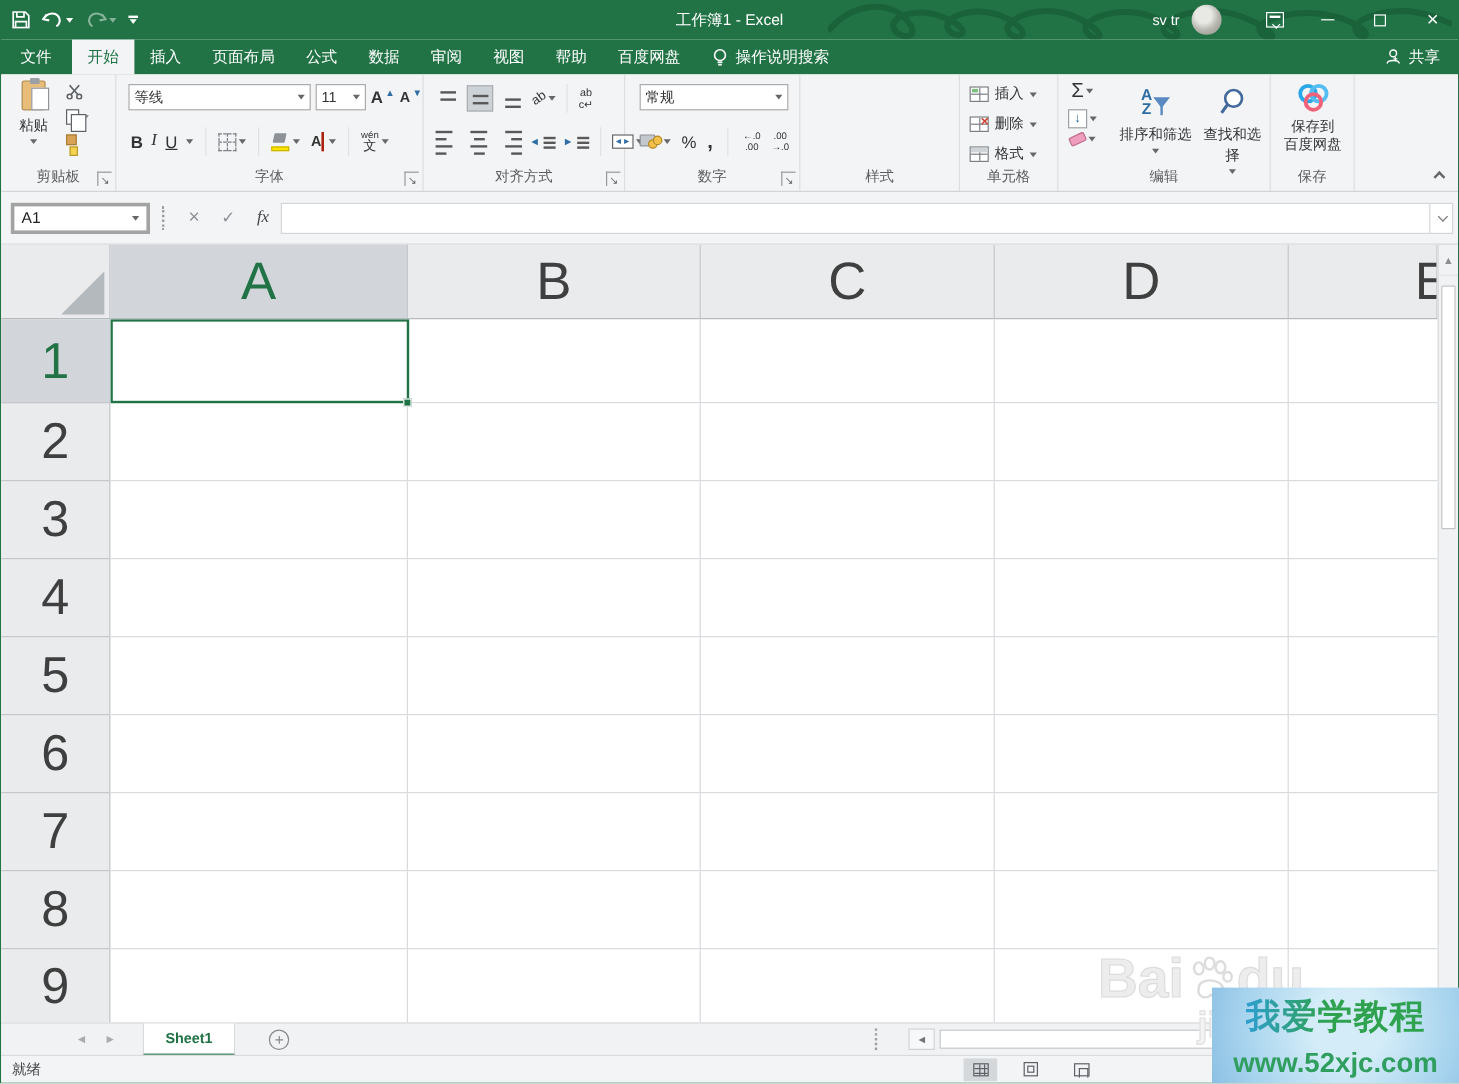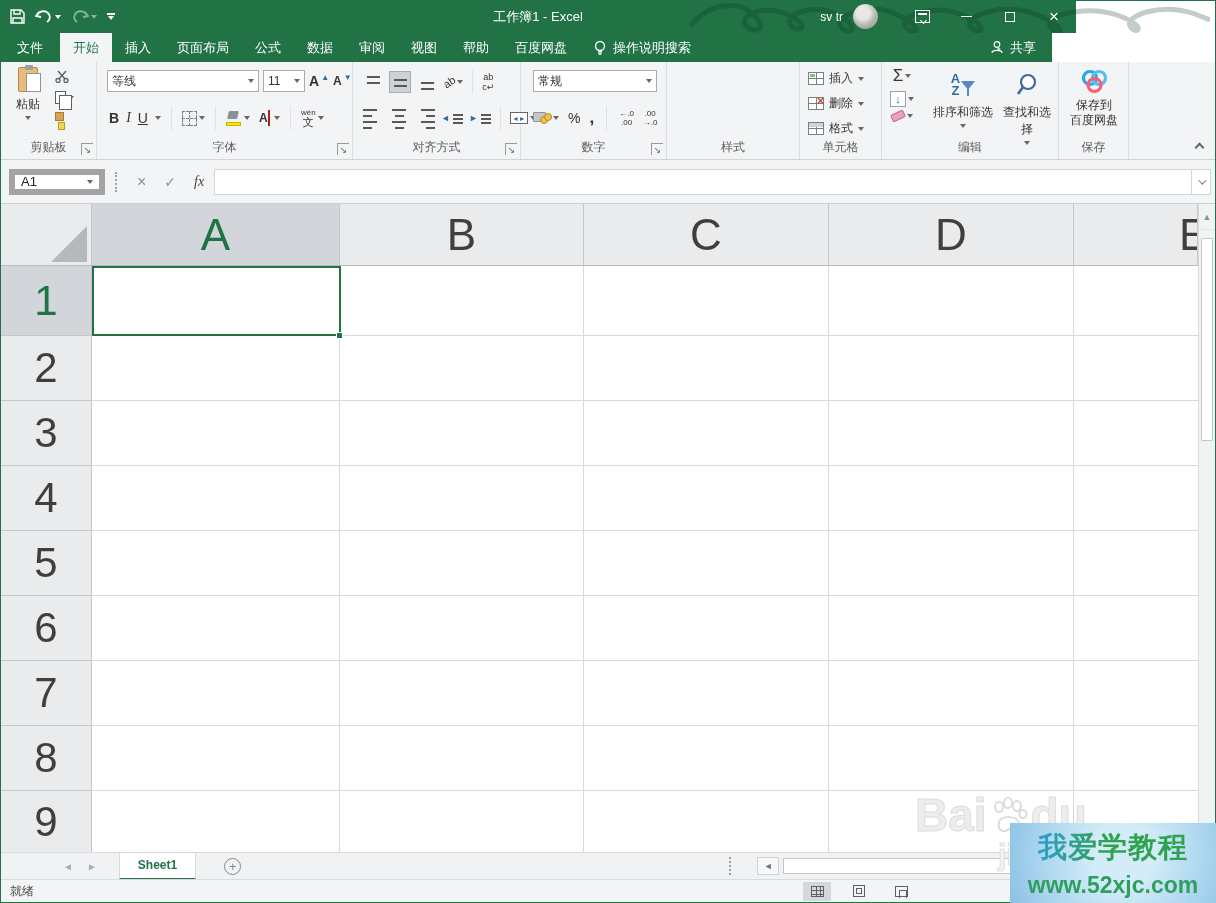--- a/index.html
+++ b/index.html
@@ -1,38 +1,38 @@
 <!DOCTYPE html>
 <html><head>
 <meta charset="utf-8">
 <style>
   * { margin:0; padding:0; box-sizing:border-box; }
   body { font-family:"Liberation Sans","DejaVu Sans",sans-serif; background:#fff; }
   .app { position:relative; width:1216px; height:903px; overflow:hidden; background:#fff;
          box-shadow: inset 0 0 0 1px #217346; }
 
   
-  .titlebar { position:absolute; left:0; top:0; width:1076px; height:33px; background:#217346; color:#fff; }
+  .titlebar { position:absolute; left:0; top:0; width:1216px; height:33px; background:#217346; color:#fff; }
   .qat { position:absolute; left:10px; top:0; height:33px; display:flex; align-items:center; gap:10px; }
   .qat .btn { display:flex; align-items:center; gap:2px; cursor:pointer; }
   .flourish { position:absolute; left:690px; top:0; opacity:.8; pointer-events:none; }
   .win-title { position:absolute; left:0; right:0; top:0; height:33px; display:flex; align-items:center; justify-content:center; font-size:13px; }
   .tb-right { position:absolute; right:0; top:0; height:33px; display:flex; align-items:center; gap:0; }
   .user-name { font-size:12px; margin-right:10px; }
   .avatar { width:25px; height:25px; border-radius:50%; margin-right:22px;
             background: radial-gradient(circle at 40% 35%, #e8e8e4 0 30%, #b9b9b2 55%, #8c8c85 100%); }
   .winbtn { width:44px; height:33px; display:flex; align-items:center; justify-content:center; color:#fff; font-size:14px; cursor:pointer; }
   .ic-min { width:11px; height:1px; background:#fff; display:inline-block; }
   .ic-max { width:10px; height:10px; border:1px solid #fff; display:inline-block; }
   .ic-ribbonopts { width:15px; height:13px; border:1px solid #fff; position:relative; display:inline-block; }
   .ic-ribbonopts:before { content:""; position:absolute; left:2px; right:2px; top:2px; height:2px; background:#fff; }
   .ic-ribbonopts:after { content:""; position:absolute; left:5px; top:7px; width:4px; height:4px; border:solid #fff; border-width:0 1px 1px 0; transform:rotate(45deg); }
 
   
-  .tabrow { position:absolute; left:0; top:33px; width:1052px; height:29px; background:#217346; display:flex; align-items:stretch; color:#fff; font-size:13px; }
+  .tabrow { position:absolute; left:0; top:33px; width:1216px; height:29px; background:#217346; display:flex; align-items:stretch; color:#fff; font-size:13px; }
   .tab { padding:0 13px; display:flex; align-items:center; cursor:pointer; white-space:nowrap; }
   .tab.file { padding:0 17px; }
   .tab.active { background:#f3f4f6; color:#217346; }
   .tellme { display:flex; align-items:center; gap:7px; margin-left:14px; cursor:pointer;justify-content:flex-end; }
   .share { margin-left:auto; display:flex; align-items:center; gap:5px; padding-right:16px; cursor:pointer; }
 
   
   .ribbon { position:absolute; left:1px; top:62px; width:1214px; height:98px; background:#f3f4f6; border-bottom:1px solid #d2d5d8; font-size:12px; color:#333; }
   .rgroup { position:absolute; top:0; bottom:0; border-right:1px solid #dbdee1; }
   .glabel { position:absolute; bottom:3px; left:0; right:0; text-align:center; color:#5d5d5d; font-size:12px; }
@@ -91,21 +91,21 @@
   .ic-eraser { width:14px; height:8px; background:#ef9ebd; border:1px solid #c06a8c; transform:rotate(-25deg); border-radius:2px; }
   .ic-az { display:flex; align-items:center; gap:1px; }
   .ic-az .lets { display:flex; flex-direction:column; font-size:9px; font-weight:bold; color:#2d6da3; line-height:9px; }
   .funnel { width:0; height:0; border-left:7px solid transparent; border-right:7px solid transparent; border-top:9px solid #5b8ac2; position:relative; }
   .funnel:after { content:""; position:absolute; left:-1px; top:-2px; width:2px; height:8px; background:#5b8ac2; }
 
   .chev-up { width:7px; height:7px; border:solid #666; border-width:2px 2px 0 0; transform:rotate(-45deg); display:inline-block; }
 
   
   .fbar { position:absolute; left:1px; top:160px; width:1214px; height:44px; background:#f3f4f6; border-bottom:1px solid #cfd2d5; display:flex; align-items:center; padding:0 4px 0 8px; }
-  .namebox { width:96px; height:26px; background:#fff; border:6px solid #a3a3a3; display:flex; align-items:center; padding:0 6px; font-size:13px; color:#222; justify-content:space-between; }
+  .namebox { width:116px; height:26px; background:#fff; border:3px solid #a3a3a3; display:flex; align-items:center; padding:0 6px; font-size:13px; color:#222; justify-content:space-between; }
   .vdots { height:20px; border-left:2px dotted #9aa0a5; margin:0 10px; }
   .fbtns { display:flex; align-items:center; gap:18px; padding:0 10px; color:#8b9096; font-size:14px; }
   .fx { font-family:"Liberation Serif","DejaVu Serif",serif; font-style:italic; color:#444; font-size:14px; }
   .finput { flex:1; height:26px; background:#fff; border:1px solid #d3d6d9; border-right:none; padding:0 6px; font-size:13px; outline:none; font-family:inherit; }
   .fexpand { width:20px; height:26px; background:#fff; border:1px solid #d3d6d9; display:flex; align-items:center; justify-content:center; cursor:pointer; }
   .chev-dn { width:6px; height:6px; border:solid #777; border-width:0 1.5px 1.5px 0; transform:rotate(45deg) translateY(-2px); }
 
   
   .grid { position:absolute; left:1px; top:204px; width:1197px; height:648px; background:#fff; }
   .col-headers { display:flex; height:62px; border-bottom:1px solid #b7bbbf; background:#e9ebec; }

